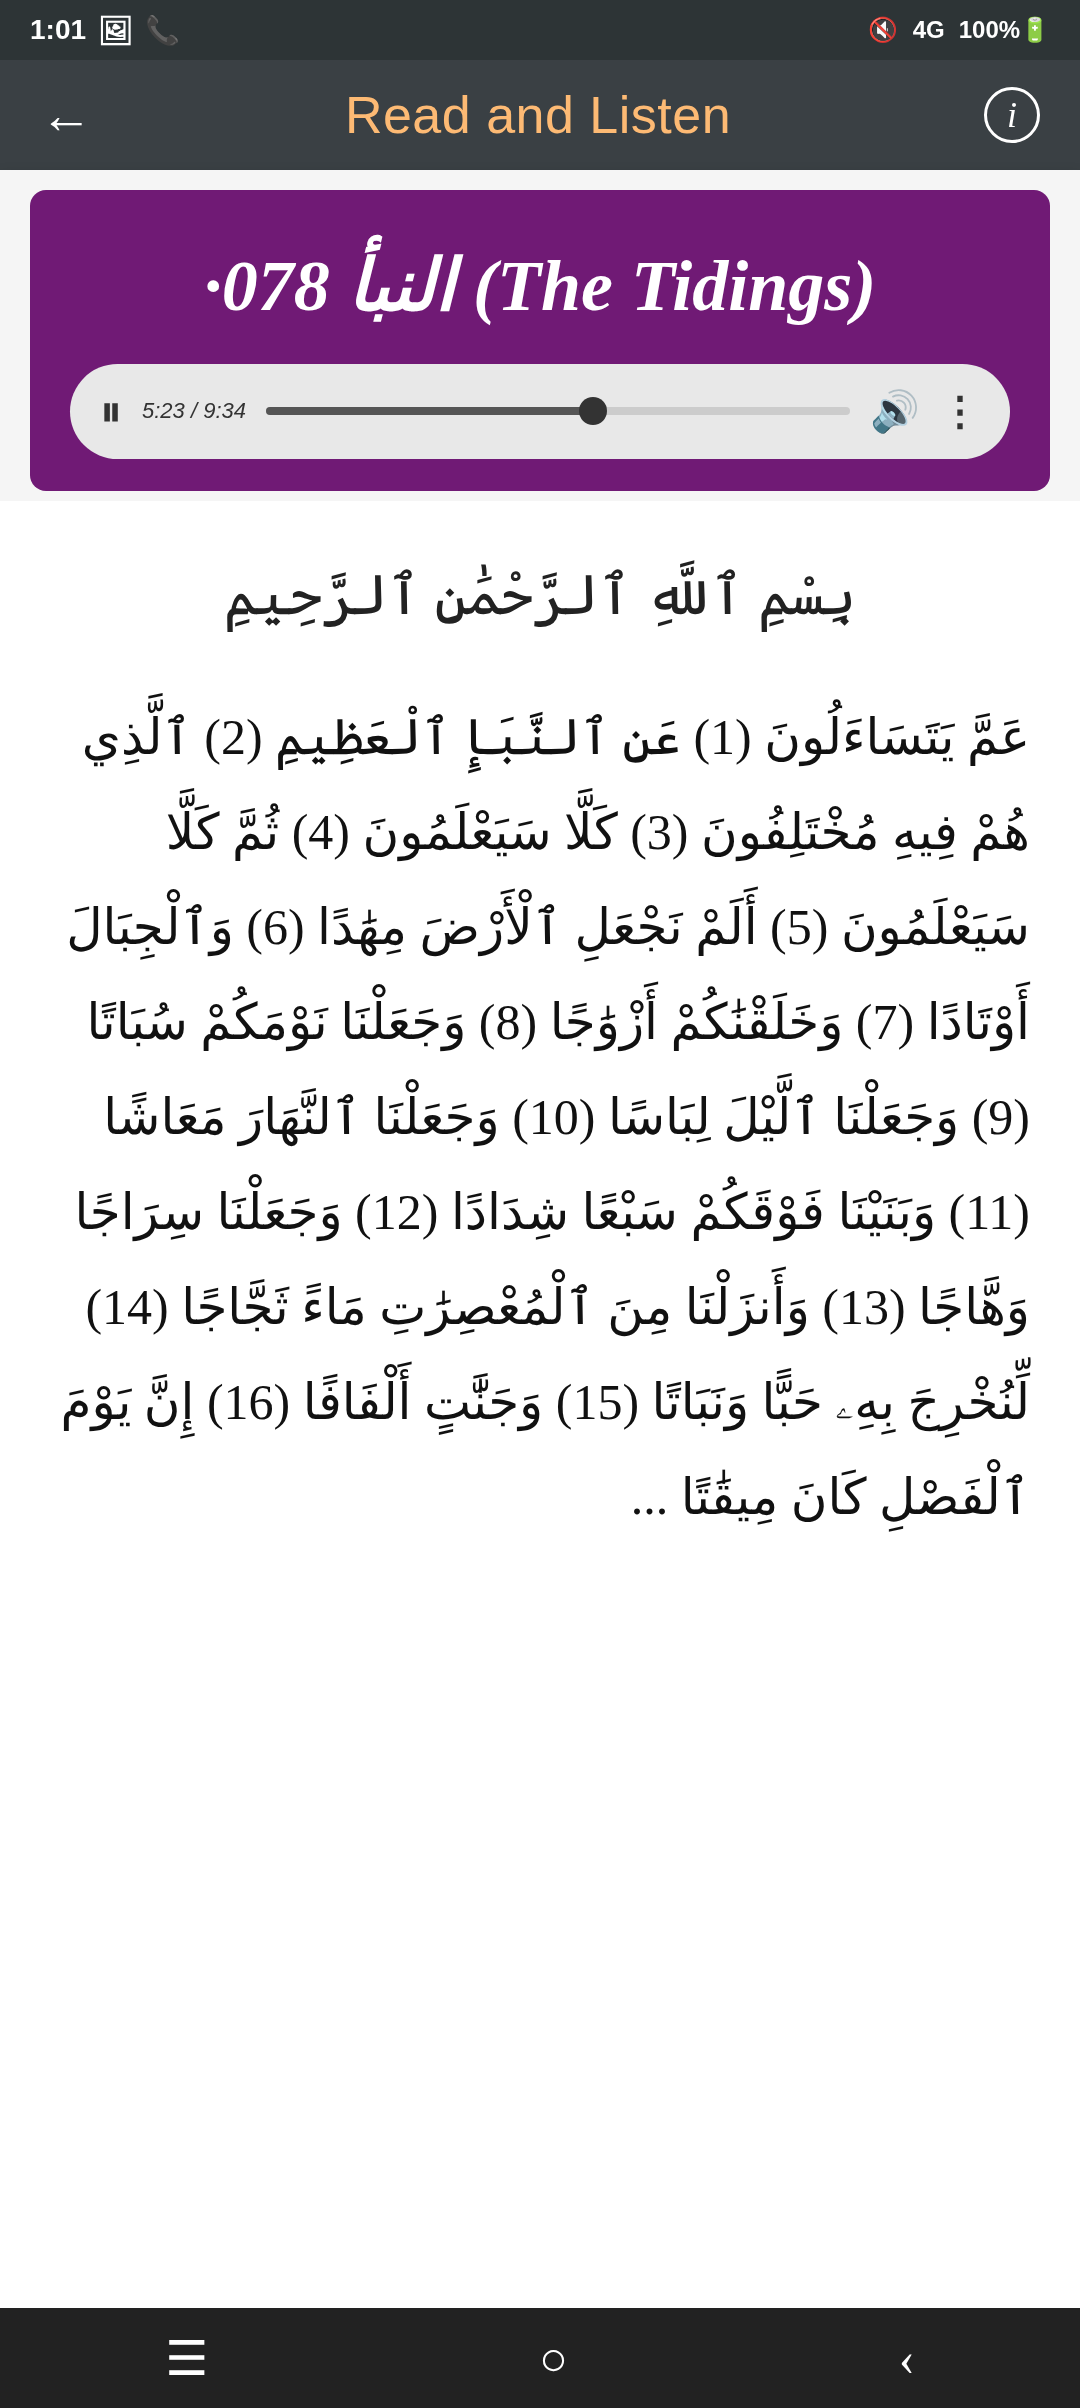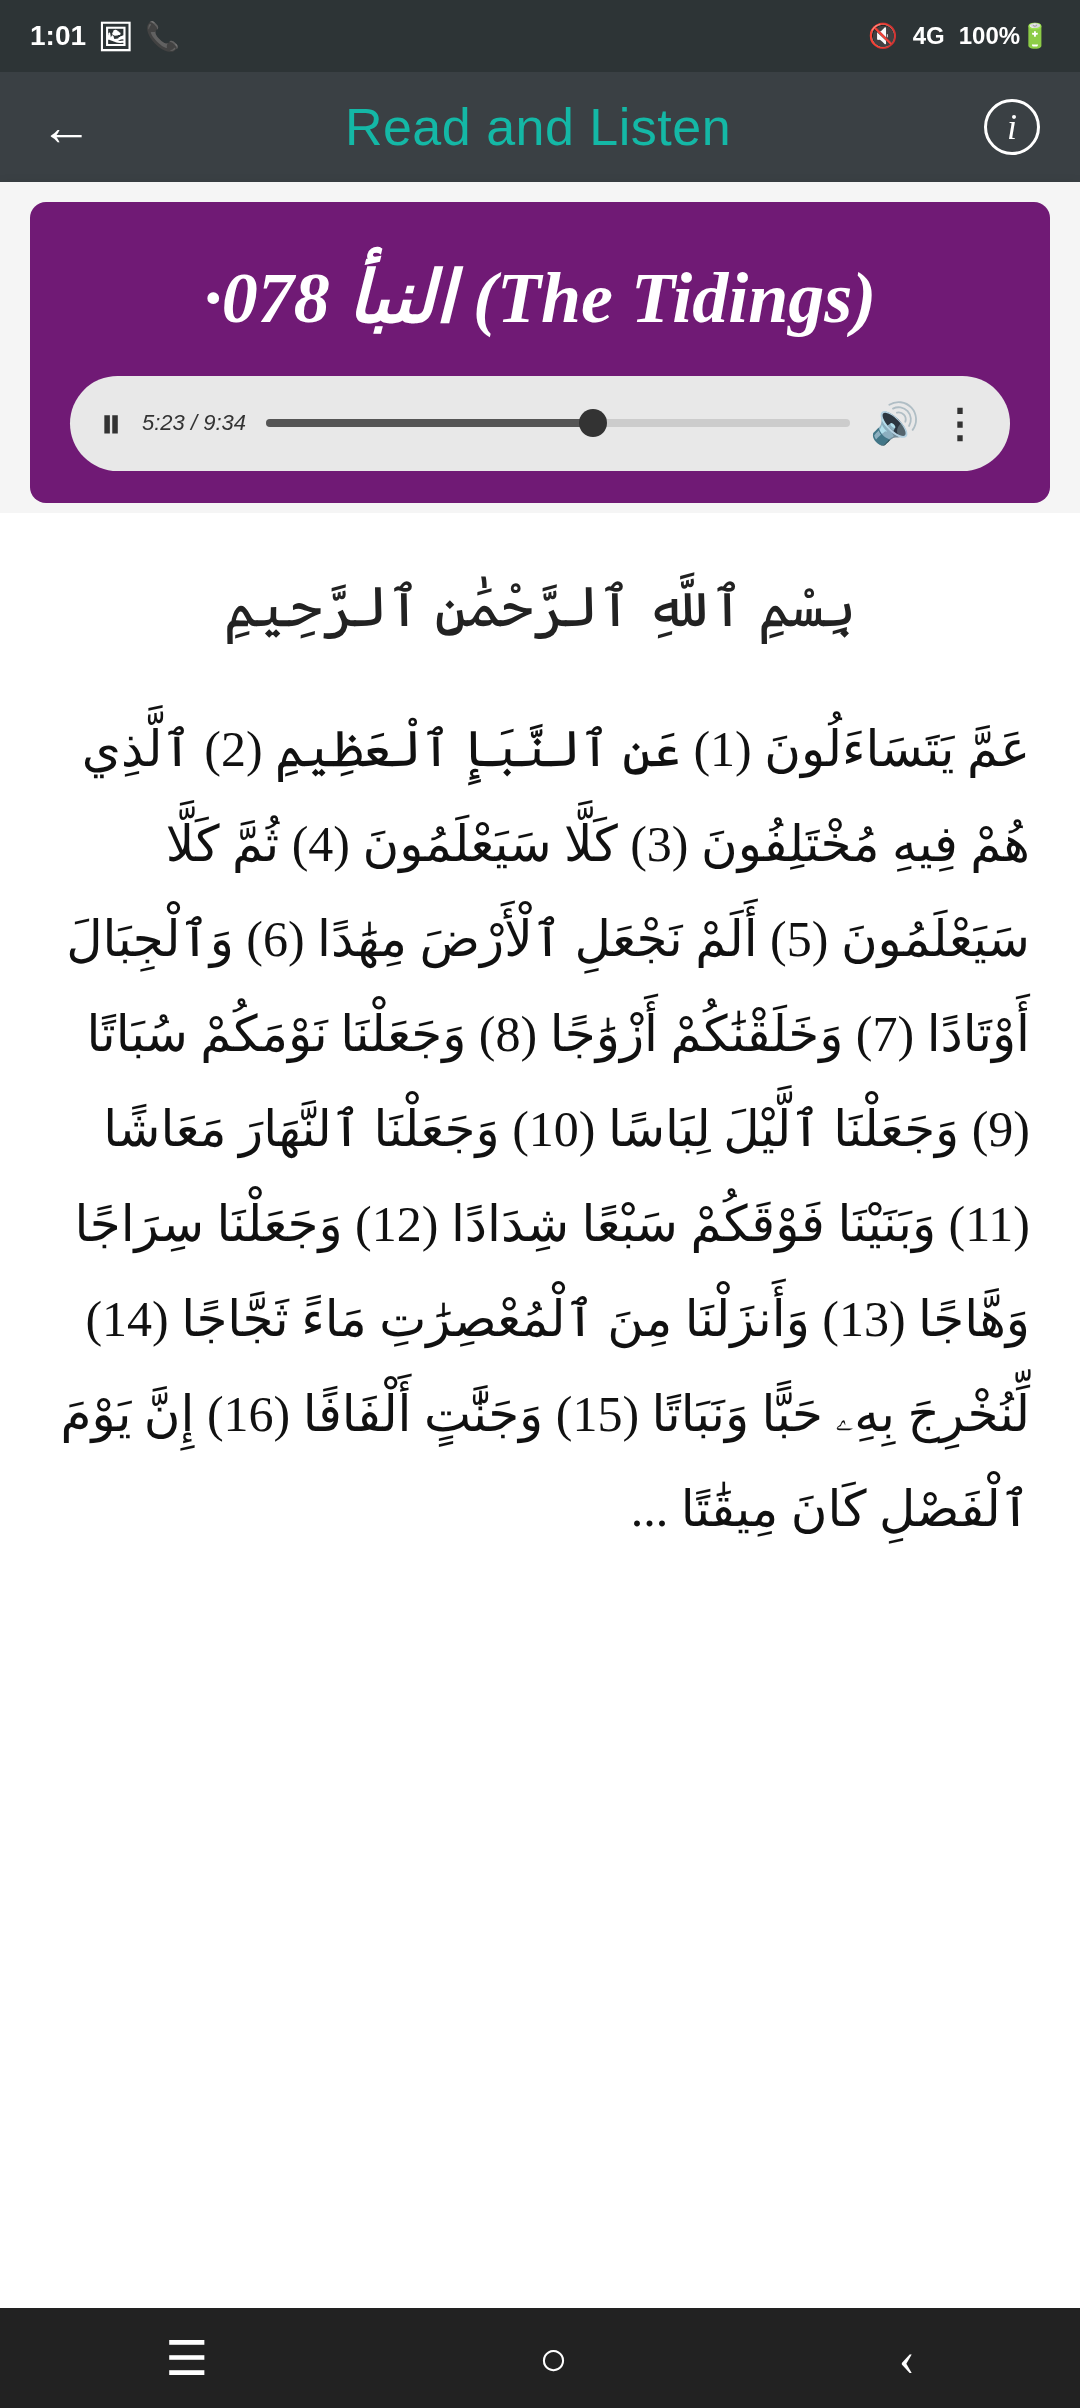--- a/index.html
+++ b/index.html
@@ -10,21 +10,21 @@
       min-height: 2408px;
       background: #f5f5f5;
       font-family: 'Georgia', serif;
       display: flex;
       flex-direction: column;
     }
 
     
     .status-bar {
       width: 100%;
-      height: 72px;
+      height: 60px;
       background: #2d3436;
       display: flex;
       align-items: center;
       justify-content: space-between;
       padding: 0 30px;
       color: white;
       font-size: 28px;
       font-family: Arial, sans-serif;
       font-weight: bold;
     }
@@ -51,21 +51,21 @@
       align-items: center;
       justify-content: space-between;
       padding: 0 40px;
       color: white;
     }
 
     .top-bar-title {
       font-size: 52px;
       font-weight: 400;
       font-family: Arial, sans-serif;
-      color: #14b8a6;
+      color: #fdba74;
       letter-spacing: 0.5px;
     }
 
     .back-btn {
       font-size: 52px;
       color: white;
       cursor: pointer;
       background: none;
       border: none;
       color: white;

